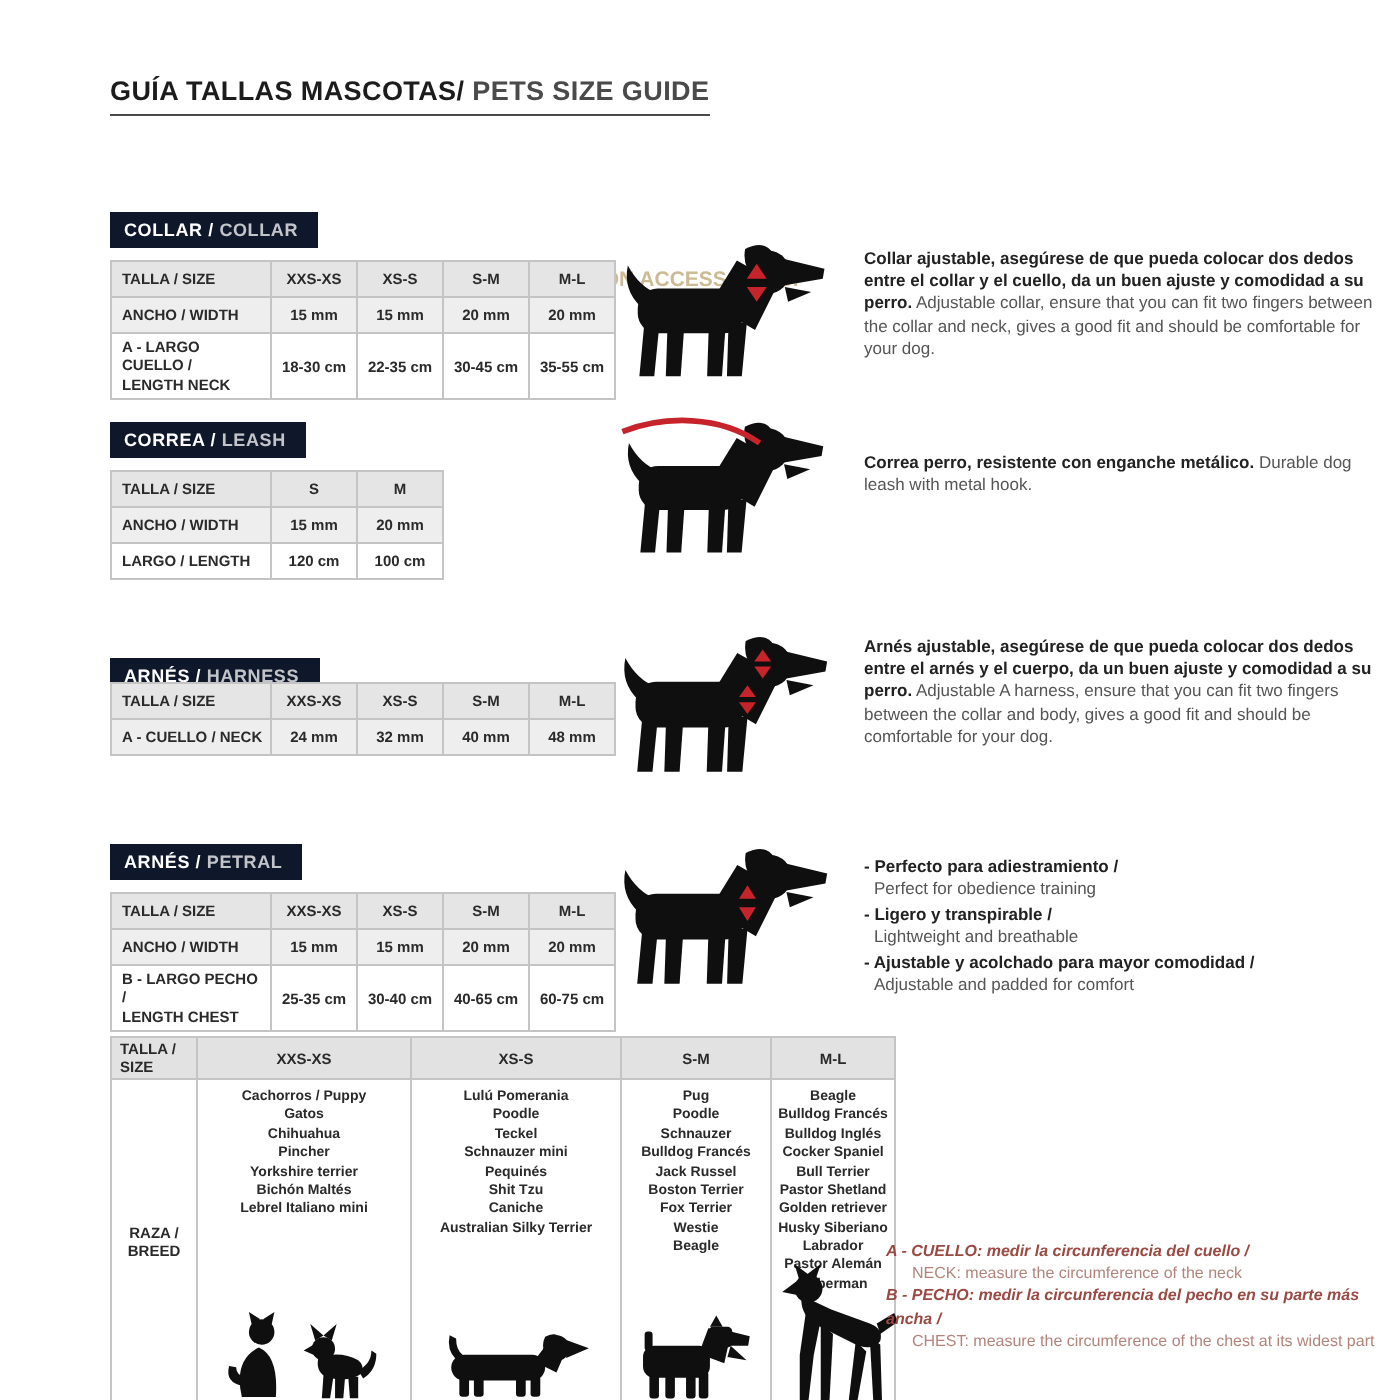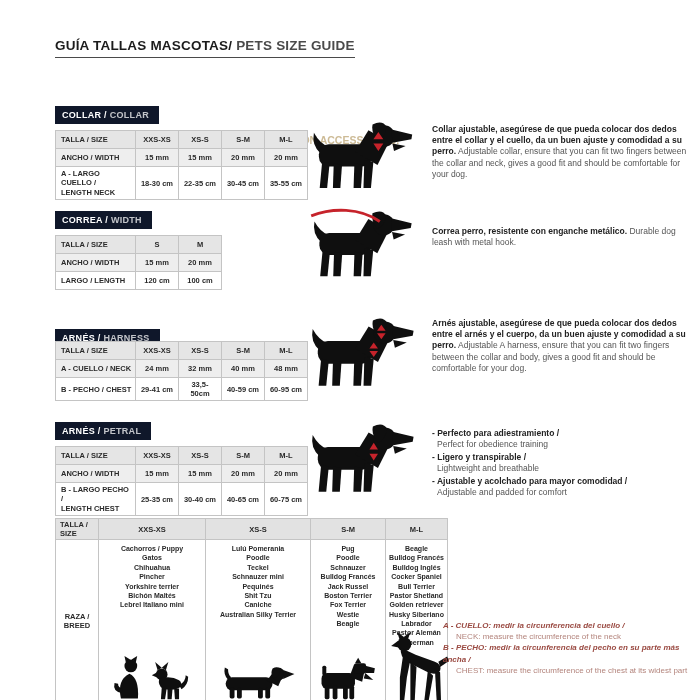--- a/index.html
+++ b/index.html
@@ -175,21 +175,21 @@
     <path d="M86 12 l6 9 h-12 z"></path>
     <path d="M80 26 h12 l-6 9 z"></path>
   </g>
 </svg>
 <div class="abs desc" style="left:432px;top:124px">
   <span class="es">Collar ajustable, asegúrese de que pueda colocar dos dedos entre el collar y el cuello, da un buen ajuste y comodidad a su perro.</span>
   <span class="en">Adjustable collar, ensure that you can fit two fingers between the collar and neck, gives a good fit and should be comfortable for your dog.</span>
 </div>
 
 <div class="abs badge" style="left:55px;top:211px">
-  <span>CORREA / </span><span class="l">WIDTH</span>
+  <span>CORREA / </span><span class="l">LEASH</span>
 </div>
 <table class="abs sz-table" style="left:55px;top:235px">
   <colgroup>
       <col class="c-label">
       <col class="c-v">
       <col class="c-v">
     </colgroup>
   <tbody>
       <tr class="thead">
     <td class="lab">TALLA / SIZE</td>
@@ -235,27 +235,20 @@
     <td>XS-S</td>
     <td>S-M</td>
     <td>M-L</td>
   </tr>
   <tr class="r-odd">
     <td class="lab">A - CUELLO / NECK</td>
     <td>24 mm</td>
     <td>32 mm</td>
     <td>40 mm</td>
     <td>48 mm</td>
-  </tr>
-  <tr>
-    <td class="lab">B - PECHO / CHEST</td>
-    <td>29-41 cm</td>
-    <td>33,5-50cm</td>
-    <td>40-59 cm</td>
-    <td>60-95 cm</td>
   </tr>
 </tbody>
   </table>
 <svg class="abs" style="left:302px;top:318px" width="118" height="78" viewBox="0 0 130 92">
   <use href="#dog-base"></use>
   <g fill="#c6232b">
     <path d="M89 8 l5 7 h-10 z"></path>
     <path d="M84 18 h10 l-5 7 z"></path>
     <path d="M80 29 l5 7 h-10 z"></path>
     <path d="M75 39 h10 l-5 7 z"></path>

